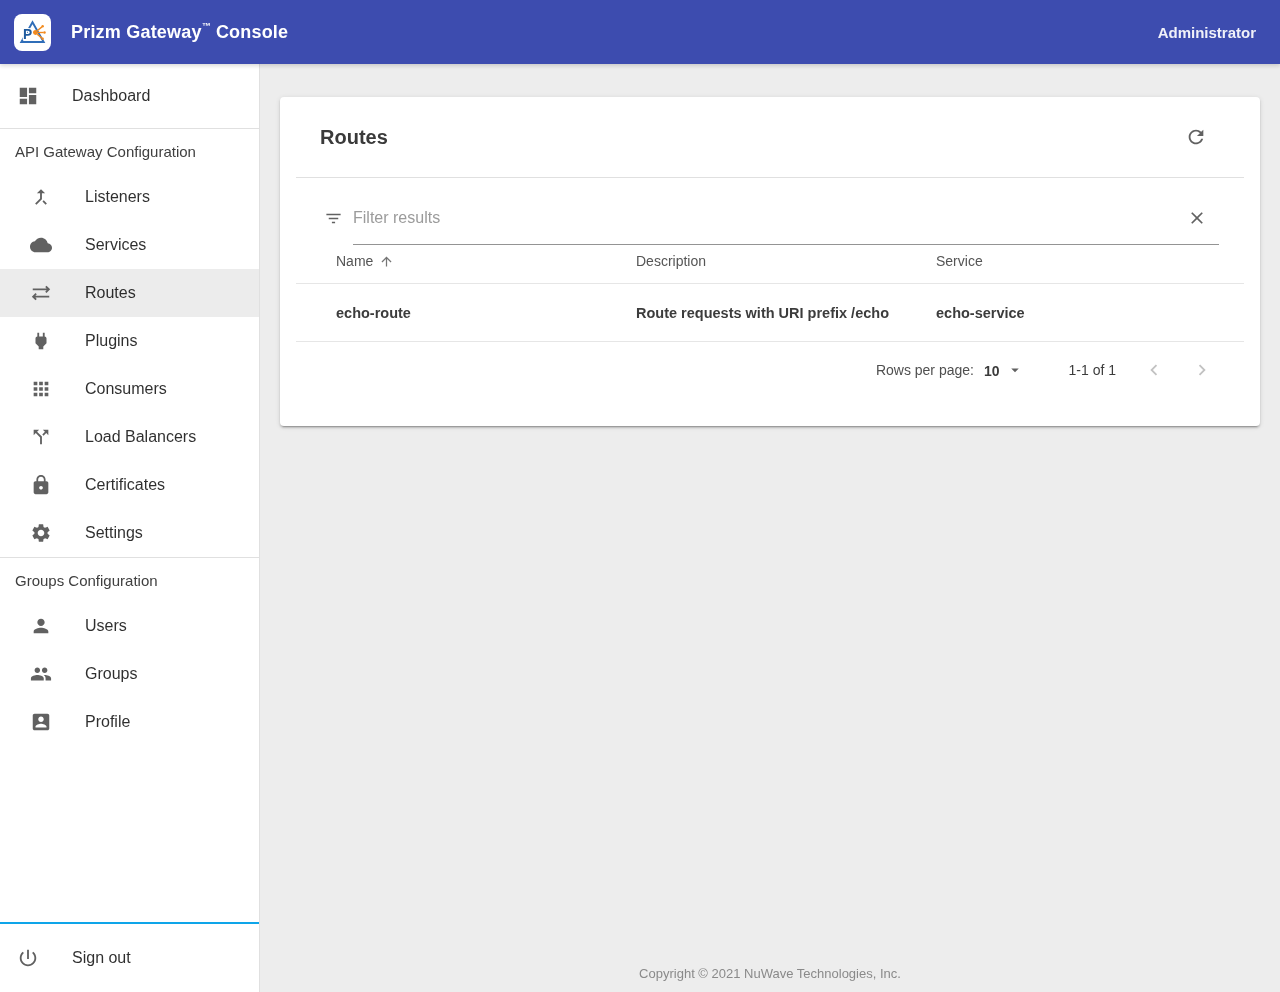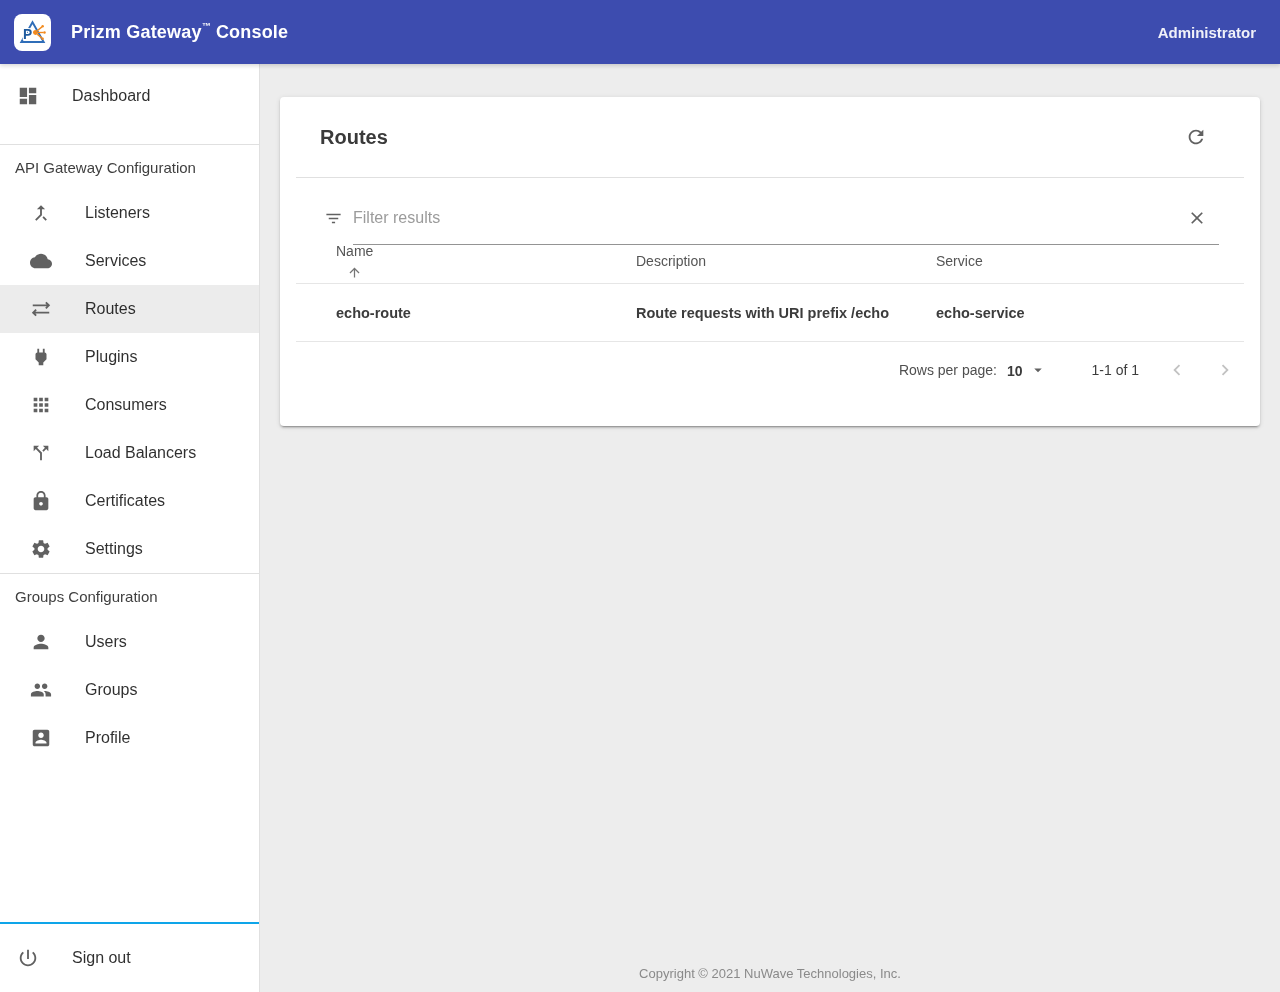--- a/index.html
+++ b/index.html
@@ -55,21 +55,21 @@
   .nav-item .nicon {
     width: 24px; height: 24px;
     margin-left: 16px; margin-right: 32px;
     color: #616161;
     display: flex; align-items: center; justify-content: center;
     flex: none;
   }
   .nav-item.sub .nicon { margin-left: 29px; }
   .nav-item.selected { background: #ececec; }
   .nav-item svg { width: 22px; height: 22px; fill: currentColor; }
-  .top-block { padding-top: 8px; border-bottom: 1px solid #e0e0e0; padding-bottom: 24px; }
+  .top-block { padding-top: 8px; border-bottom: 1px solid #e0e0e0; padding-bottom: 8px; }
   .subheader {
     height: 44px;
     display: flex; align-items: center;
     padding-left: 15px;
     font-size: 15px;
     color: #3f3f3f;
   }
   .section-divider { border-top: 1px solid #e0e0e0; }
   .nav-bottom { margin-top: auto; border-top: 2px solid #0ea5e9; padding: 10px 0; }
 
@@ -124,28 +124,28 @@
   .clear-btn { width: 20px; height: 20px; }
   .clear-btn svg { width: 20px; height: 20px; }
 
   .tbl { margin: 0 16px; }
   .tbl-row { display: flex; align-items: center; }
   .tbl-head { height: 45px; border-bottom: 1px solid #e6e6e6; font-size: 14px; color: #555; }
   .tbl-data { height: 58px; border-bottom: 1px solid #e6e6e6; font-size: 14.5px; color: #3c3c3c; cursor: pointer; font-weight: bold; }
   .cell-name { flex: 0 0 340px; padding-left: 40px; }
   .cell-desc { flex: 0 0 300px; }
   .cell-svc  { flex: 1; }
-  .th-sort { display: inline-flex; align-items: center; gap: 6px; cursor: pointer; flex-direction: column; }
+  .th-sort { display: inline-flex; align-items: center; gap: 6px; cursor: pointer; }
   .sort-arrow { color: #757575; display: inline-flex; }
   .sort-arrow svg { width: 15px; height: 15px; fill: currentColor; }
 
   .pagination {
     height: 56px;
     display: flex; align-items: center; justify-content: flex-end;
-    padding-right: 23px;
+    padding-right: 46px;
     font-size: 14px;
     color: #4f4f4f;
   }
   .rpp-select { display: flex; align-items: flex-end; margin-left: 10px; cursor: pointer; color: #3c3c3c; font-weight: bold; }
   .rpp-select .caret { display: flex; margin-left: 6px; color: #616161; }
   .rpp-select .caret svg { width: 18px; height: 18px; fill: currentColor; }
   .page-range { margin-left: 45px; color: #3c3c3c; }
   .pager-btns { display: flex; margin-left: 26px; }
   .pager-btn {
     width: 24px; height: 24px;

